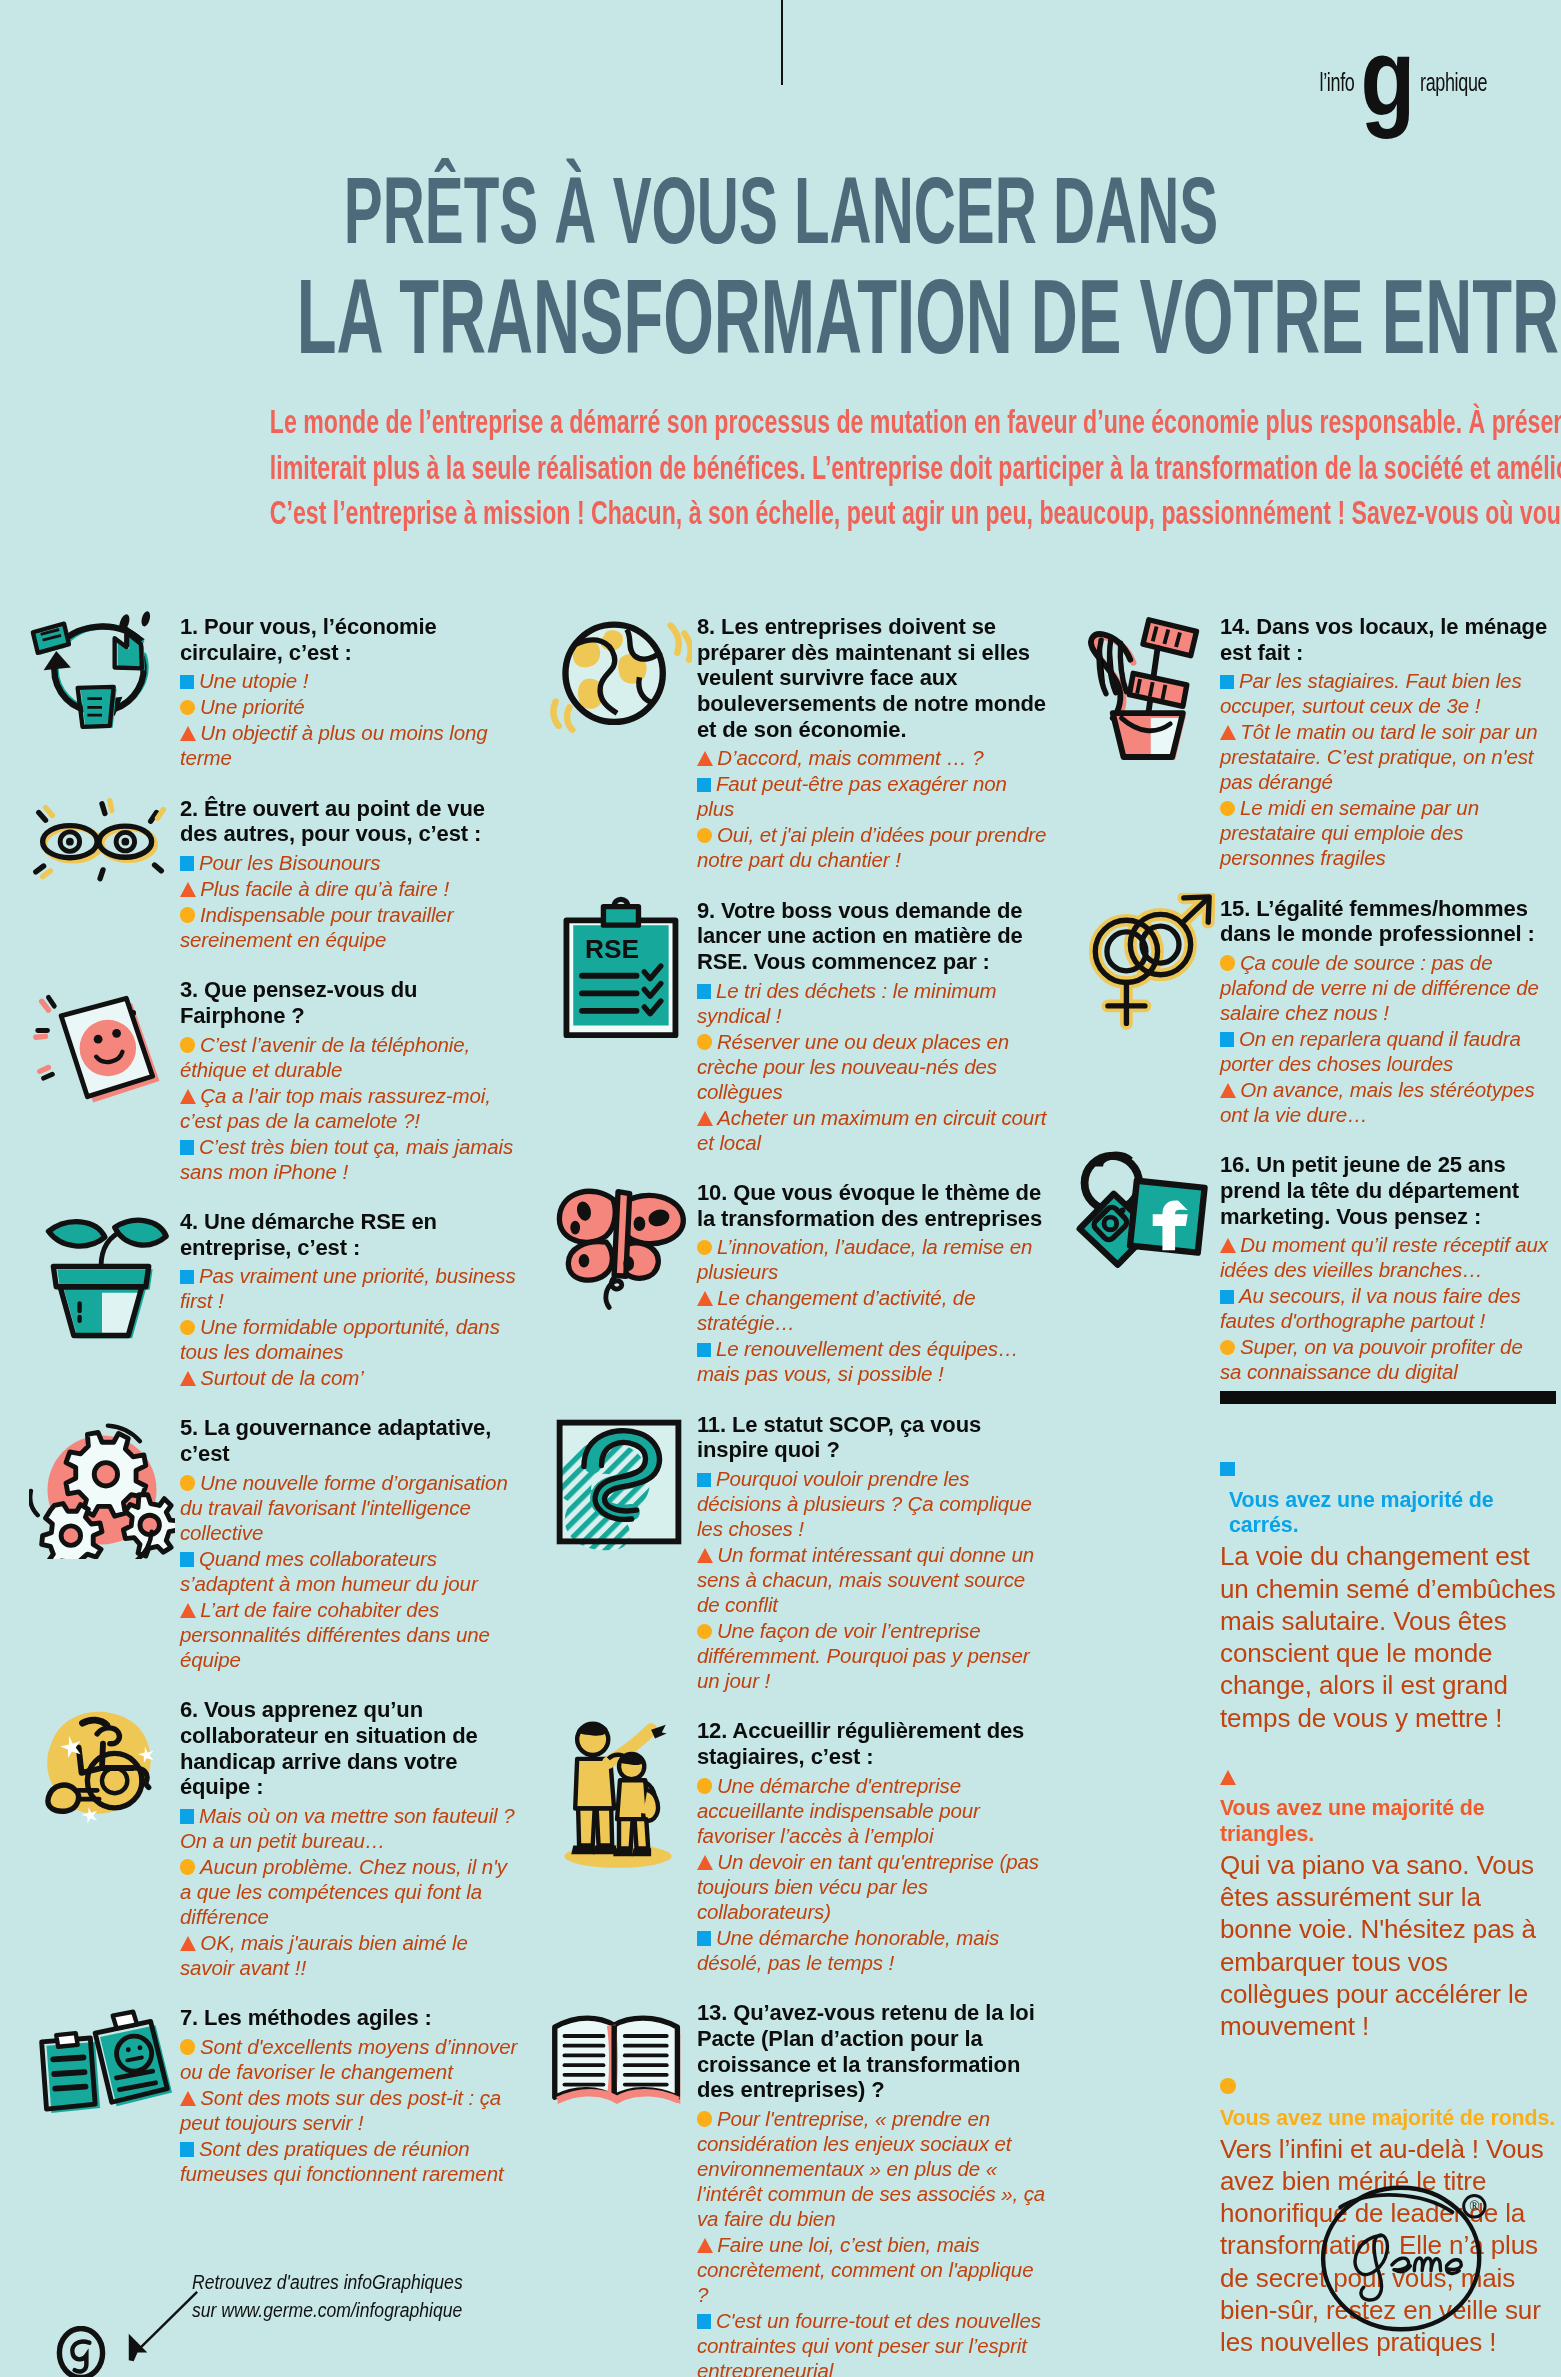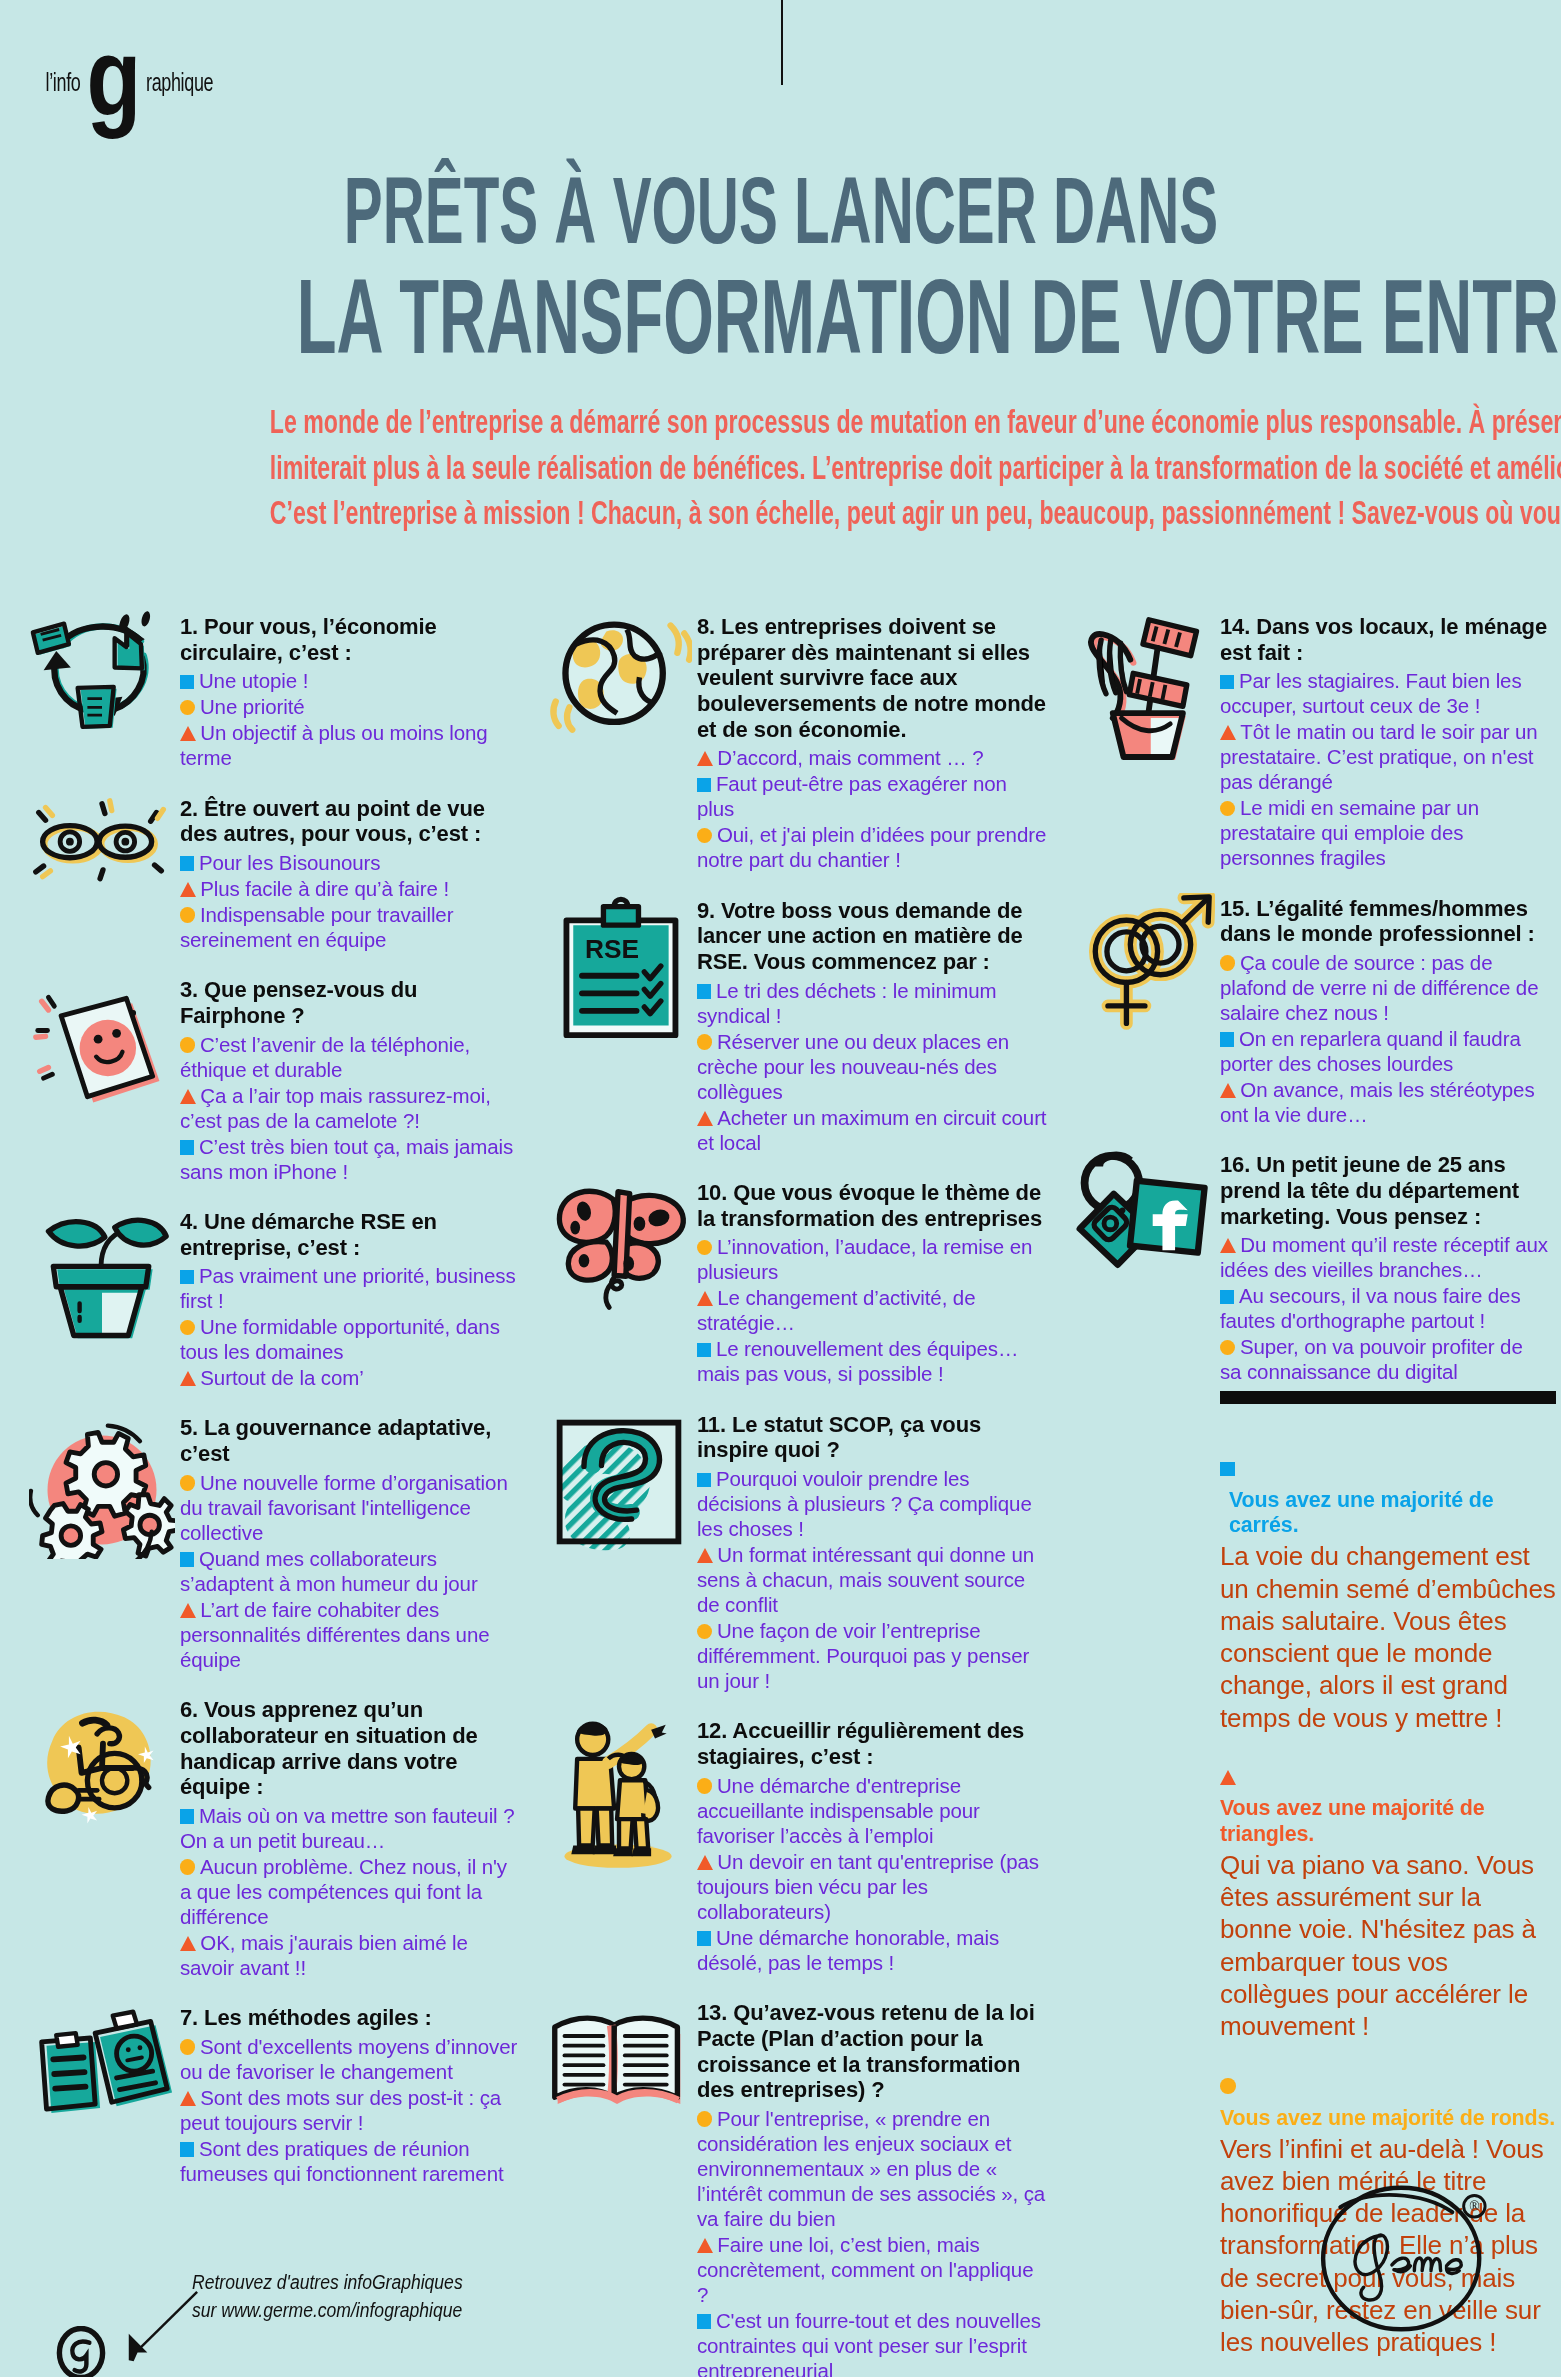--- a/index.html
+++ b/index.html
@@ -7,21 +7,21 @@
   html,body{background:#c6e7e6;}
   body{
     width:1562px;height:2377px;position:relative;overflow:hidden;
     font-family:"Liberation Sans","DejaVu Sans",sans-serif;
     background:#c6e7e6;color:#111;
   }
 
   
   .masthead{position:absolute;top:0;left:0;width:1562px;height:146px;}
   .mast-line{position:absolute;left:781px;top:0;width:1.9px;height:85px;background:#111;}
-  .mast-wrap{position:absolute;left:0;top:39px;width:1513px;text-align:left;padding-left:32px;}
+  .mast-wrap{position:absolute;left:0;top:39px;width:1513px;text-align:right;padding-left:32px;}
   .mast-inner{display:inline-block;position:relative;}
   .mast-sub{font-size:25px;font-weight:400;letter-spacing:-0.5px;color:#111;
     font-family:"Liberation Sans","DejaVu Sans",sans-serif;
     display:inline-block;transform:scaleX(.72);transform-origin:right center;}
   .mast-g{font-size:112px;font-weight:700;line-height:.7;color:#111;
     display:inline-block;vertical-align:-25px;transform:scaleX(.8);letter-spacing:-2.9px;}
   .mast-sub2{font-size:25px;font-weight:400;letter-spacing:-0.5px;color:#111;
     display:inline-block;transform:scaleX(.72);transform-origin:left center;}
 
   
@@ -52,21 +52,21 @@
   .qrow{display:flex;align-items:flex-start;gap:4.9px;}
   .qicon{flex:0 0 146px;height:auto;position:relative;}
   .qicon svg{display:block;width:146px;height:auto;}
   .qbody{flex:1 1 auto;min-width:0;padding-top:2.9px;}
   .col1 .qicon{flex:0 0 146px;}
   .col2 .qicon{flex:0 0 141px;}
   .col3 .qicon{flex:0 0 141px;}
 
   .qtitle{font-weight:700;font-size:22px;line-height:1.17;color:#0d0d0d;margin-bottom:2.9px;
           letter-spacing:-0.1px;}
-  .ans{font-size:20.5px;line-height:1.22;color:#6d28d9;margin-top:1px;letter-spacing:-0.1px;}
+  .ans{font-size:20.5px;line-height:1.22;color:#c2410c;margin-top:1px;letter-spacing:-0.1px;font-style:italic;}
   .mk{display:inline-block;vertical-align:-1px;margin-right:4.4px;}
   .mk-sq{width:14.6px;height:14.6px;background:#0aa3e8;}
   .mk-ci{width:15.6px;height:15.6px;border-radius:50%;background:#fbae17;}
   .mk-tr{width:0;height:0;border-left:8.8px solid transparent;border-right:8.8px solid transparent;
          border-bottom:15.6px solid #f15a29;}
 
   
   .results{position:absolute;left:1220px;top:1391px;width:336px;}
   .rule{width:336px;height:12.7px;background:#0d0d0d;margin-bottom:58px;}
   .rblock{margin-bottom:36px;}

